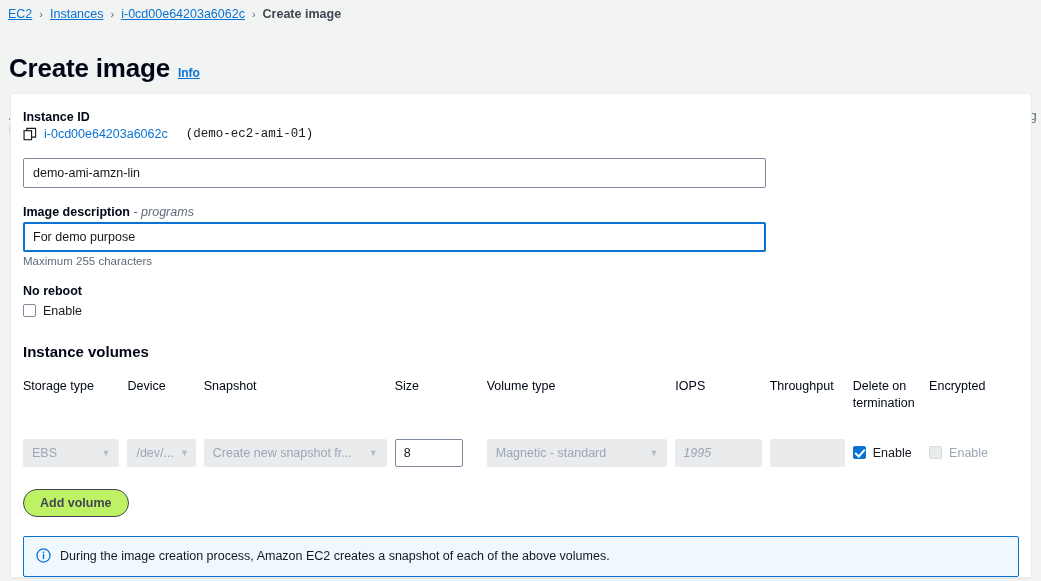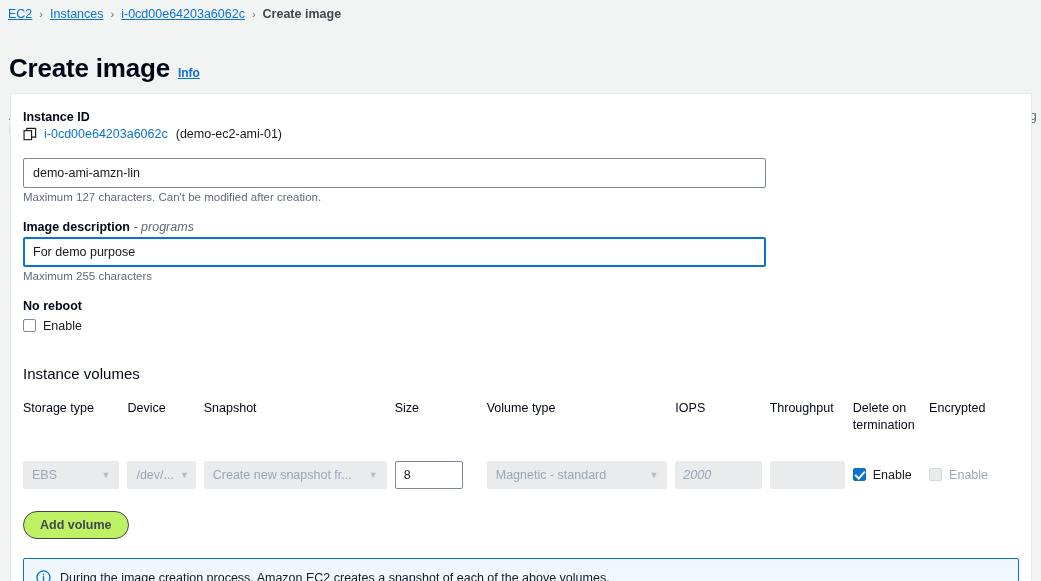--- a/index.html
+++ b/index.html
@@ -97,21 +97,21 @@
   .copy-icon {
     width: 14px; height: 14px;
     margin-right: 7px;
     flex: 0 0 auto;
     display: block;
   }
   .iid-link {
     color: #0972d3;
     cursor: pointer;
   }
-  .iid-name { color: #16191f; margin-left: 8px; }
+  .iid-name { color: #16191f; margin-left: 18px; font-family: Liberation Mono, monospace; }
 
   .text-input {
     width: 743px;
     height: 30px;
     border: 1px solid #7d8998;
     border-radius: 2px;
     background: #fff;
     font-family: "Liberation Sans", sans-serif;
     font-size: 12.5px;
     color: #16191f;
@@ -151,23 +151,23 @@
   .cbox.disabled {
     background: #e9ebed;
     border-color: #d5dbdb;
   }
   .cb-label { font-size: 12.5px; margin-left: 7px; color: #16191f; }
   .cb-label.dim { color: #9ba7b6; }
 
   
   .vol-title {
     font-size: 15px;
-    font-weight: normal;
+    font-weight: bold;
     color: #000716;
-    margin-top: 32px;
+    margin-top: 25px;
   }
   .vol-table {
     width: 100%;
     border-collapse: collapse;
     margin-top: 18px;
     table-layout: fixed;
   }
   .vol-table th {
     text-align: left;
     font-size: 12.5px;
@@ -293,21 +293,20 @@
         <polyline points="4.3,4.2 4.3,1.5 14.4,1.5 14.4,11.6 9.8,11.6" fill="none" stroke="#16191f" stroke-width="1.3"></polyline>
       </svg>
       <span class="iid-link">i-0cd00e64203a6062c</span>
       <span class="iid-name">(demo-ec2-ami-01)</span>
     </div>
   </div>
 
   
   <div class="section-gap">
     <input class="text-input" type="text" value="demo-ami-amzn-lin" style="">
-    <div class="hint">Maximum 127 characters. Can't be modified after creation.</div>
   </div>
 
   
   <div class="section-gap">
     <div class="field-label">
       <span>Image description</span>
       <span class="optional">- programs</span>
     </div>
     <input class="text-input focused" type="text" value="For demo purpose" style="">
     <div class="hint">Maximum 255 characters</div>
@@ -362,21 +361,21 @@
         <td>
           <input class="num-input" type="text" value="8" style="">
         </td>
         <td>
           <div class="select-dis">
             <span>Magnetic - standard</span>
             <span class="caret">▼</span>
           </div>
         </td>
         <td>
-          <div class="field-dis">2000</div>
+          <div class="field-dis">1995</div>
         </td>
         <td>
           <div class="field-dis empty"></div>
         </td>
         <td>
           <div class="cb-row" style="margin-top:0">
             <span class="cbox checked"></span>
             <span class="cb-label">Enable</span>
           </div>
         </td>

